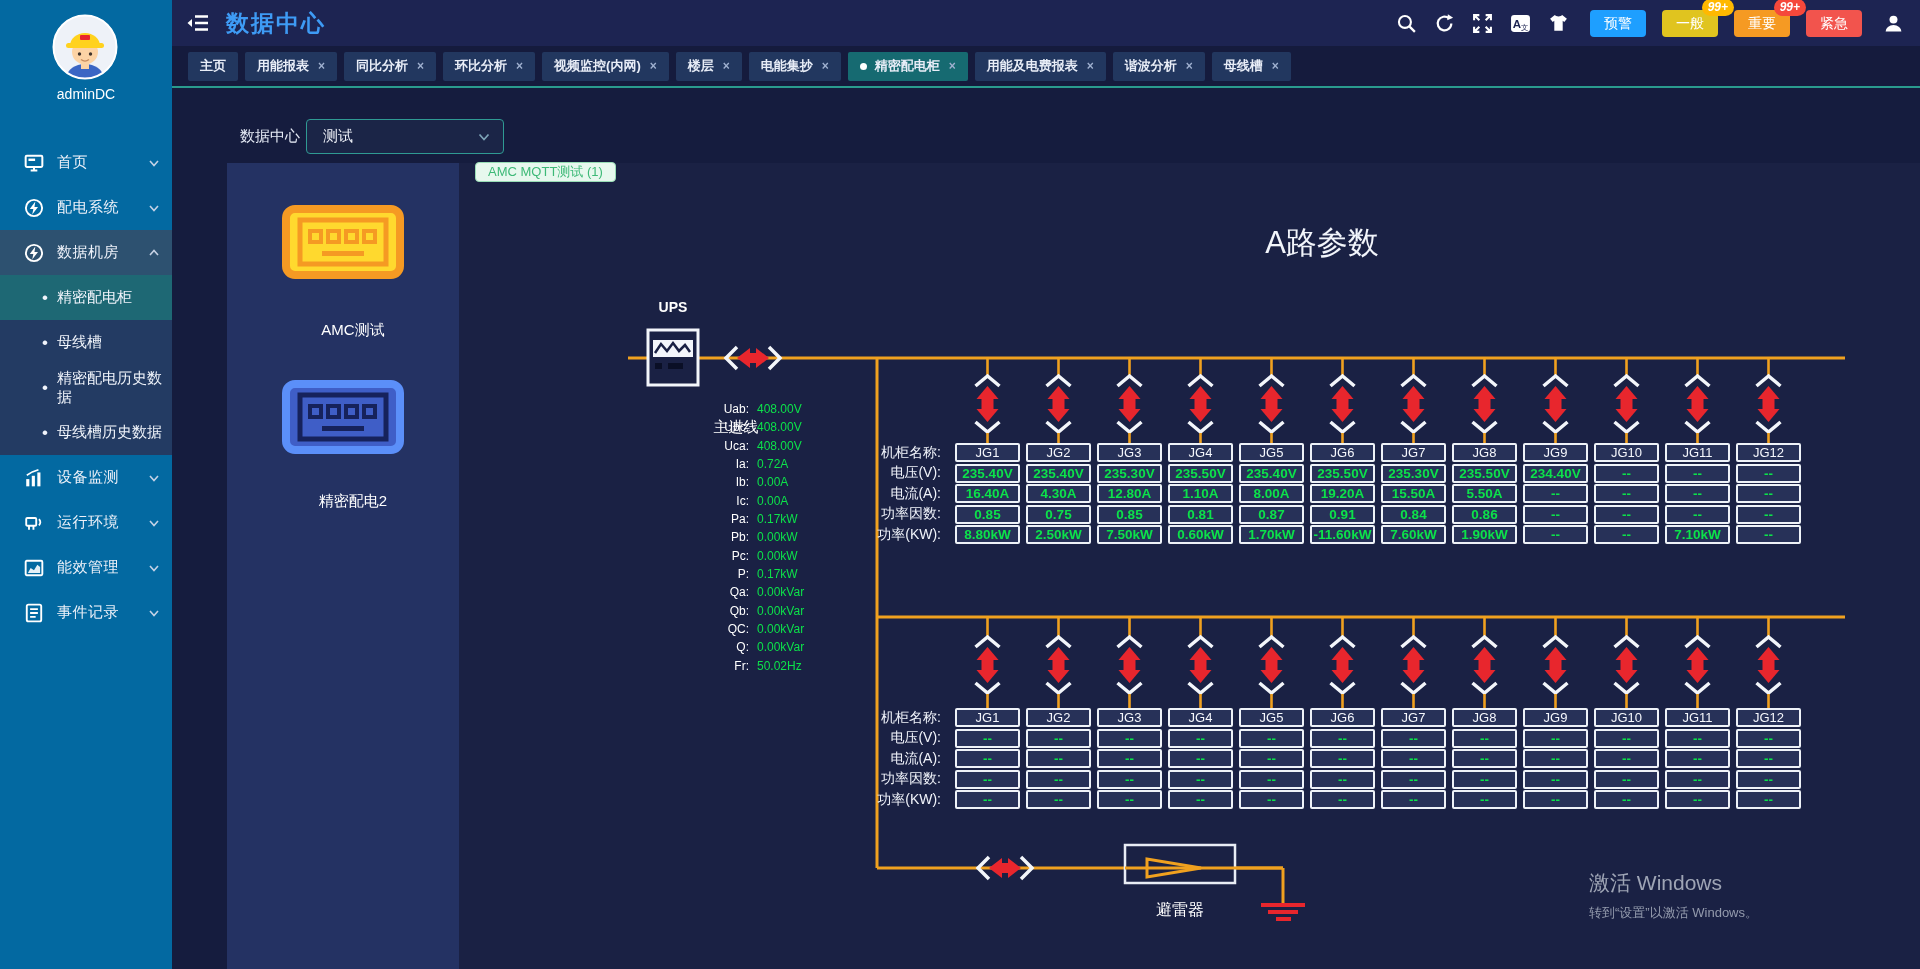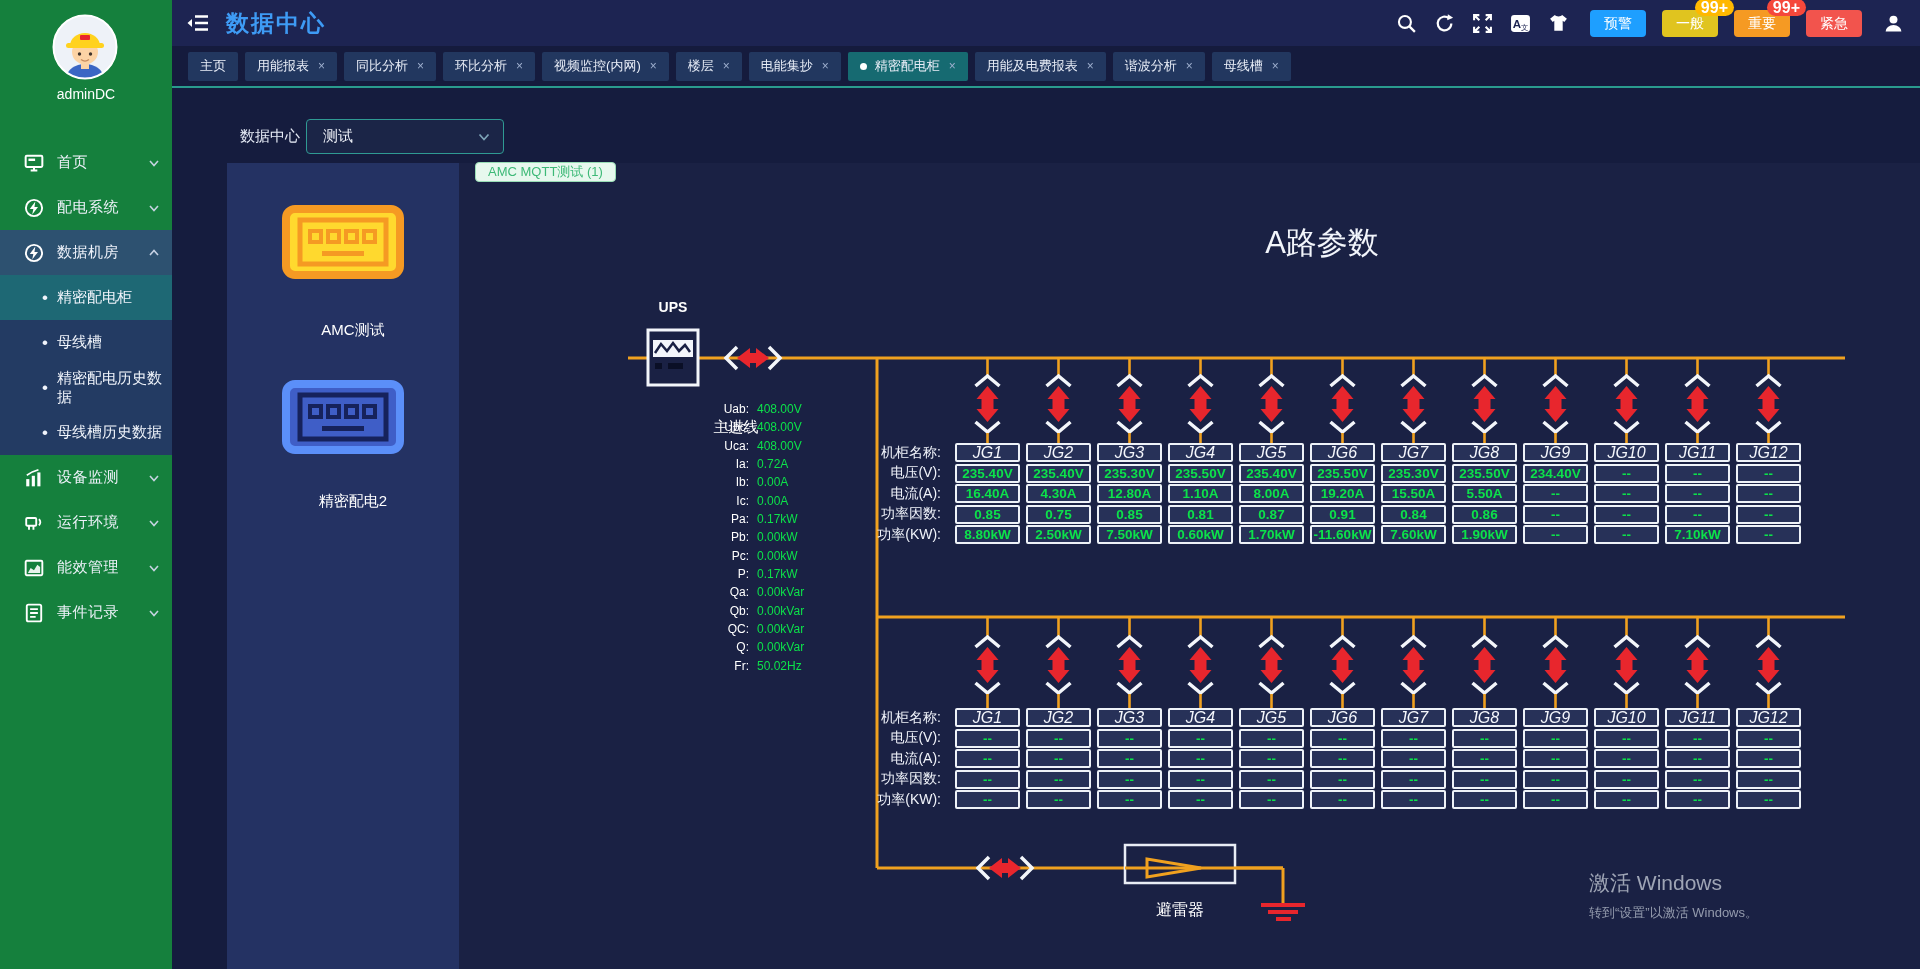--- a/index.html
+++ b/index.html
@@ -1,20 +1,20 @@
 <!DOCTYPE html>
 <html><head>
 <meta charset="utf-8">
 <style>
   html,body{margin:0;padding:0;background:#0d1230;}
   *{box-sizing:border-box;}
   .app{position:relative;width:1920px;height:969px;overflow:hidden;background:#151c3e;
        font-family:"Liberation Sans","DejaVu Sans",sans-serif;}
   
-  .sidebar{position:absolute;left:0;top:0;width:172px;height:969px;background:#15803d;z-index:5;}
+  .sidebar{position:absolute;left:0;top:0;width:172px;height:969px;background:#0369a1;z-index:5;}
   .avatar{position:absolute;left:52px;top:14px;width:66px;height:66px;cursor:pointer;}
   .username{position:absolute;left:0;top:86px;width:172px;text-align:center;color:#fff;font-size:14px;}
   nav.menu{position:absolute;left:0;top:140px;width:172px;}
   .menu-item{display:flex;align-items:center;height:45px;padding:0 12px 0 24px;color:#edf1f9;font-size:15px;cursor:pointer;}
   .menu-item.expanded{background:#2d5170;}
   .mi-icon{width:20px;height:20px;margin-right:13px;display:flex;align-items:center;}
   .mi-icon svg{width:20px;height:20px;}
   .mi-label{flex:1;letter-spacing:.5px;}
   .chev{width:12px;height:12px;display:flex;opacity:.95;}
   .submenu{background:#233b63;}
@@ -24,27 +24,27 @@
   
   .topbar{position:absolute;left:172px;top:0;width:1748px;height:46px;background:#1d2452;display:flex;align-items:center;padding:0 16px 0 14px;z-index:4;}
   .tb-burger{width:24px;height:20px;display:flex;cursor:pointer;}
   .tb-title{color:#3e9bf5;font-size:23px;font-weight:bold;margin-left:16px;letter-spacing:2px;}
   .tb-right{margin-left:auto;display:flex;align-items:center;gap:17px;}
   .tb-icon{width:21px;height:21px;display:flex;cursor:pointer;}
   .tb-icon svg{width:21px;height:21px;}
   .alerts{display:flex;align-items:center;gap:16px;margin:0 4px;}
   .alert-btn{position:relative;height:27px;line-height:27px;padding:0 14px;border:none;border-radius:4px;
              color:#fff;font-size:14px;cursor:pointer;font-family:inherit;}
-  .badge{position:absolute;top:-11px;right:-16px;color:#fff;font-size:16px;line-height:17px;padding:0 6px;
-         border-radius:9px;font-weight:bold;}
+  .badge{position:absolute;top:-11px;right:-16px;color:#fff;font-size:12px;line-height:17px;padding:0 6px;
+         border-radius:9px;font-weight:bold;font-style:italic;}
   
   .tabbar{position:absolute;left:172px;top:46px;width:1748px;height:42px;background:#151b3d;display:flex;
           align-items:center;padding-left:16px;gap:7px;border-bottom:2px solid #2a9b8e;z-index:4;}
   .tab{display:flex;align-items:center;height:29px;padding:0 12px;background:#22375f;color:#e8edf7;
-       font-size:13px;border-radius:2px;cursor:pointer;white-space:nowrap;}
+       font-size:13px;border-radius:2px;cursor:pointer;white-space:nowrap;font-weight:bold;}
   .tab.active{background:#166a71;}
   .tab .dot{width:7px;height:7px;border-radius:50%;background:#fff;margin-right:8px;}
   .tab .close{margin-left:9px;color:#9fb0cf;font-size:12px;}
   
   .content{position:absolute;left:172px;top:88px;width:1748px;height:881px;background:#151c3e;}
   .filter-label{position:absolute;left:68px;top:39px;color:#e6ebf6;font-size:15px;}
   .select{position:absolute;left:134px;top:31px;width:198px;height:35px;background:#1b2547;border:1px solid #2f9a93;
           border-radius:4px;display:flex;align-items:center;padding:0 12px 0 16px;cursor:pointer;}
   .select .sel-val{color:#f0f3fa;font-size:15px;flex:1;}
   .sel-chev{width:14px;height:14px;display:flex;}
@@ -64,21 +64,21 @@
   .feeder-label{position:absolute;left:222px;top:286px;width:110px;text-align:center;color:#fff;font-size:15px;margin-top:44px;}
   .params{position:absolute;left:140px;top:312px;}
   .prow{display:flex;line-height:18.35px;font-size:12px;}
   .prow .lbl{width:150px;text-align:right;color:#fff;}
   .prow .val{margin-left:8px;color:#0ce24a;}
   .ptable{position:absolute;display:grid;grid-auto-flow:column;grid-template-rows:repeat(5,19px);
           grid-template-columns:98px;grid-auto-columns:65px;column-gap:6px;row-gap:1.5px;}
   .rlabel{display:flex;align-items:center;justify-content:flex-end;padding-right:8px;color:#f0f3fa;font-size:14px;}
   .cell{border:2px solid #eef2f8;border-radius:2px;background:#273158;display:flex;align-items:center;
         justify-content:center;font-size:13.5px;}
-  .cell.hdr{color:#f5f7fc;font-size:16px;font-style:italic;}
+  .cell.hdr{color:#f5f7fc;font-size:13px;}
   .cell.val{color:#0ce24a;font-weight:600;}
   .arrester-label{position:absolute;left:651px;top:812px;width:140px;text-align:center;color:#fff;font-size:16px;}
   .watermark{position:absolute;left:1130px;top:781px;opacity:.85;}
   .wm1{color:#b6bcc9;font-size:21px;}
   .wm2{color:#a9b0bf;font-size:13px;margin-top:7px;}
 </style>
 </head>
 <body>
 
 <div class="app">

